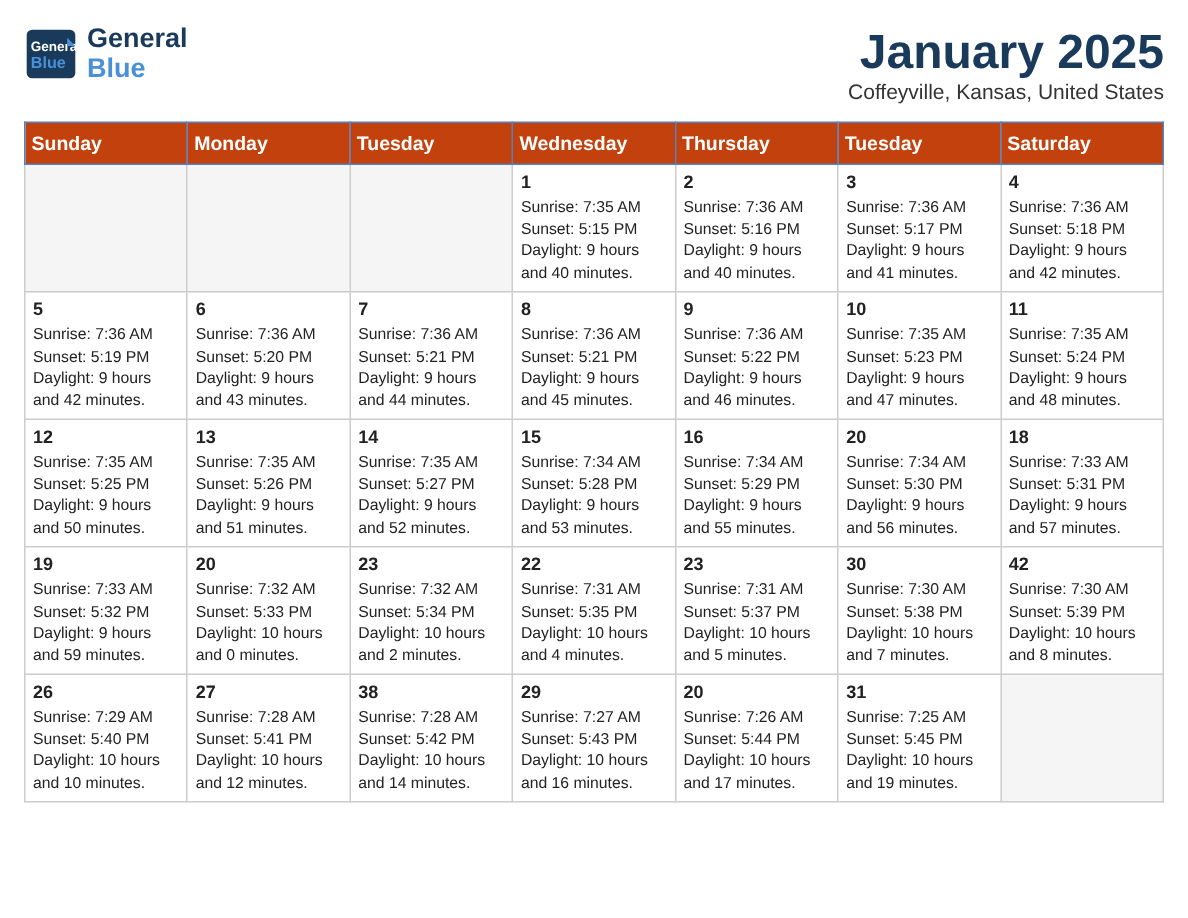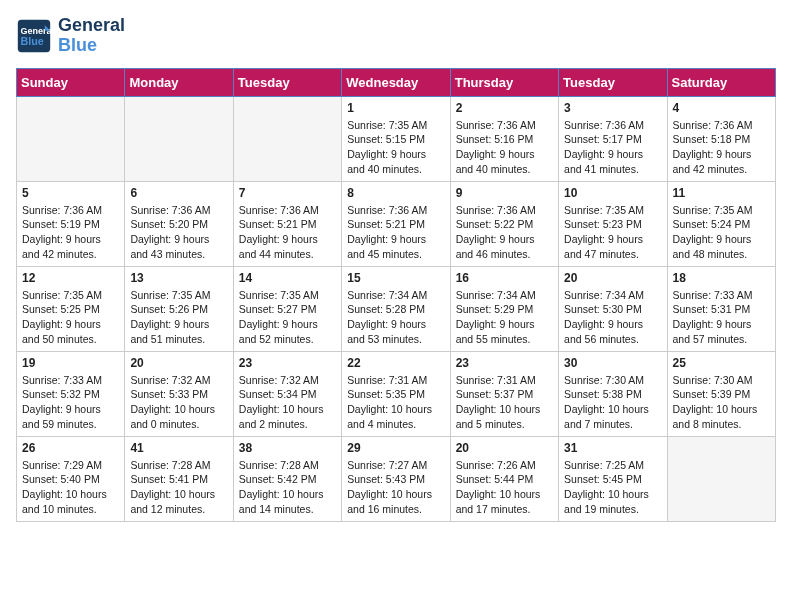--- a/index.html
+++ b/index.html
@@ -46,21 +46,21 @@
       font-size: 14px;
       font-weight: normal;
       color: #333;
     }
     .calendar {
       width: 100%;
       border-collapse: collapse;
       border: 1px solid #ccc;
     }
     .calendar th {
-      background: #be185d;
+      background: #c2410c;
       color: #fff;
       font-size: 13px;
       padding: 6px 4px;
       text-align: left;
       border: 1px solid #5580c0;
     }
     .calendar td {
       vertical-align: top;
       border: 1px solid #ccc;
       padding: 4px 5px;
@@ -98,20 +98,22 @@
       <text x="5" y="18" font-size="10" fill="white" font-weight="bold" font-family="Arial">General</text>
       <text x="5" y="30" font-size="12" fill="#4a90d9" font-weight="bold" font-family="Arial">Blue</text>
       <polygon points="32,8 38,14 32,14" fill="#4a90d9"></polygon>
     </svg>
     <div class="logo-text">
       <div>General</div>
       <span>Blue</span>
     </div>
   </div>
   <div class="title-block">
+    <h1>January 2025</h1>
+    <h2>Coffeyville, Kansas, United States</h2>
   </div>
 </div>
 
 <table class="calendar">
   <thead>
     <tr>
     <th>Sunday</th>
         <th>Monday</th>
         <th>Tuesday</th>
         <th>Wednesday</th>
@@ -221,31 +223,31 @@
         </td>
         <td>
           <span class="day-num">23</span>
           <div class="day-info">Sunrise: 7:31 AM<br>Sunset: 5:37 PM<br>Daylight: 10 hours<br>and 5 minutes.</div>
         </td>
         <td>
           <span class="day-num">30</span>
           <div class="day-info">Sunrise: 7:30 AM<br>Sunset: 5:38 PM<br>Daylight: 10 hours<br>and 7 minutes.</div>
         </td>
         <td>
-          <span class="day-num">25</span>
+          <span class="day-num">42</span>
           <div class="day-info">Sunrise: 7:30 AM<br>Sunset: 5:39 PM<br>Daylight: 10 hours<br>and 8 minutes.</div>
         </td>
       </tr>
       <tr class="week-row">
         <td>
           <span class="day-num">26</span>
           <div class="day-info">Sunrise: 7:29 AM<br>Sunset: 5:40 PM<br>Daylight: 10 hours<br>and 10 minutes.</div>
         </td>
         <td>
-          <span class="day-num">41</span>
+          <span class="day-num">27</span>
           <div class="day-info">Sunrise: 7:28 AM<br>Sunset: 5:41 PM<br>Daylight: 10 hours<br>and 12 minutes.</div>
         </td>
         <td>
           <span class="day-num">38</span>
           <div class="day-info">Sunrise: 7:28 AM<br>Sunset: 5:42 PM<br>Daylight: 10 hours<br>and 14 minutes.</div>
         </td>
         <td>
           <span class="day-num">29</span>
           <div class="day-info">Sunrise: 7:27 AM<br>Sunset: 5:43 PM<br>Daylight: 10 hours<br>and 16 minutes.</div>
         </td>

